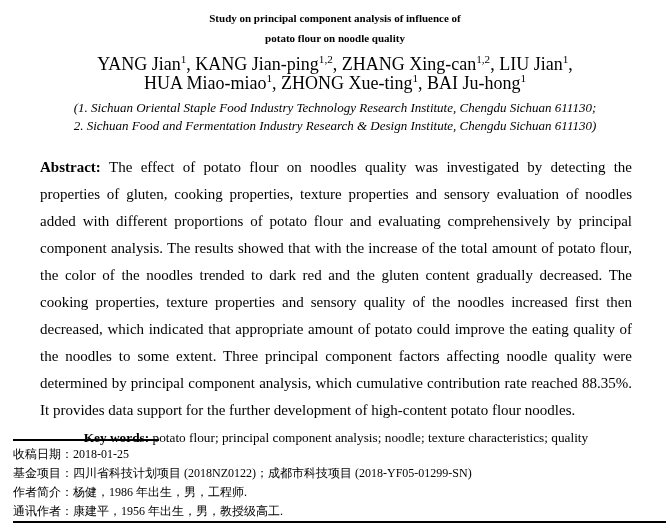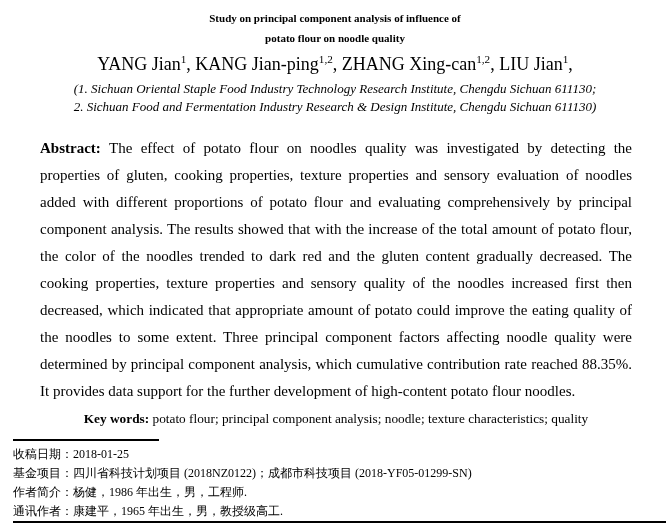--- a/index.html
+++ b/index.html
@@ -79,34 +79,35 @@
 
 <div class="page">
 
   <div class="title">
     <div>Study on principal component analysis of influence of</div>
     <div>potato flour on noodle quality</div>
   </div>
 
   <div class="authors">
     <div><span>YANG Jian</span><sup>1</sup>, <span>KANG Jian-ping</span><sup>1,2</sup>, <span>ZHANG Xing-can</span><sup>1,2</sup>, <span>LIU Jian</span><sup>1</sup>,</div>
+    <div><span>HUA Miao-miao</span><sup>1</sup>, <span>ZHONG Xue-ting</span><sup>1</sup>, <span>BAI Ju-hong</span><sup>1</sup></div>
   </div>
 
   <div class="affiliations">
     <div>(1. Sichuan Oriental Staple Food Industry Technology Research Institute, Chengdu Sichuan 611130;</div>
     <div>2. Sichuan Food and Fermentation Industry Research &amp; Design Institute, Chengdu Sichuan 611130)</div>
   </div>
 
   <p class="abstract"><span class="bold">Abstract: </span><span>The effect of potato flour on noodles quality was investigated by detecting the properties of gluten, cooking properties, texture properties and sensory evaluation of noodles added with different proportions of potato flour and evaluating comprehensively by principal component analysis. The results showed that with the increase of the total amount of potato flour, the color of the noodles trended to dark red and the gluten content gradually decreased. The cooking properties, texture properties and sensory quality of the noodles increased first then decreased, which indicated that appropriate amount of potato could improve the eating quality of the noodles to some extent. Three principal component factors affecting noodle quality were determined by principal component analysis, which cumulative contribution rate reached 88.35%. It provides data support for the further development of high-content potato flour noodles.</span></p>
 
   <p class="keywords"><span class="bold">Key words: </span><span>potato flour; principal component analysis; noodle; texture characteristics; quality</span></p>
 
   <div class="footnotes">
     <div class="footnote-sep"></div>
     <div>收稿日期：2018-01-25</div>
     <div>基金项目：四川省科技计划项目 (2018NZ0122)；成都市科技项目 (2018-YF05-01299-SN)</div>
     <div>作者简介：杨健，1986 年出生，男，工程师.</div>
-    <div>通讯作者：康建平，1965 年出生，男，教授级高工.</div>
+    <div>通讯作者：康建平，1956 年出生，男，教授级高工.</div>
   </div>
 
   <div class="bottom-rule"></div>
 
 </div>
 
 </body></html>

